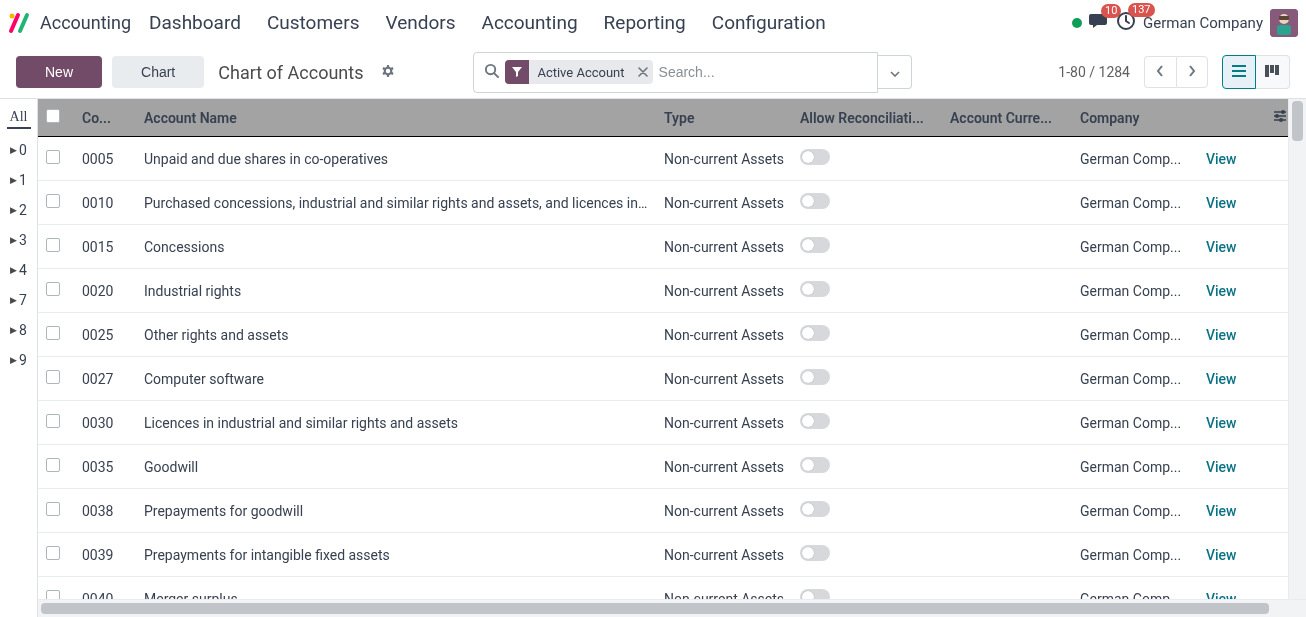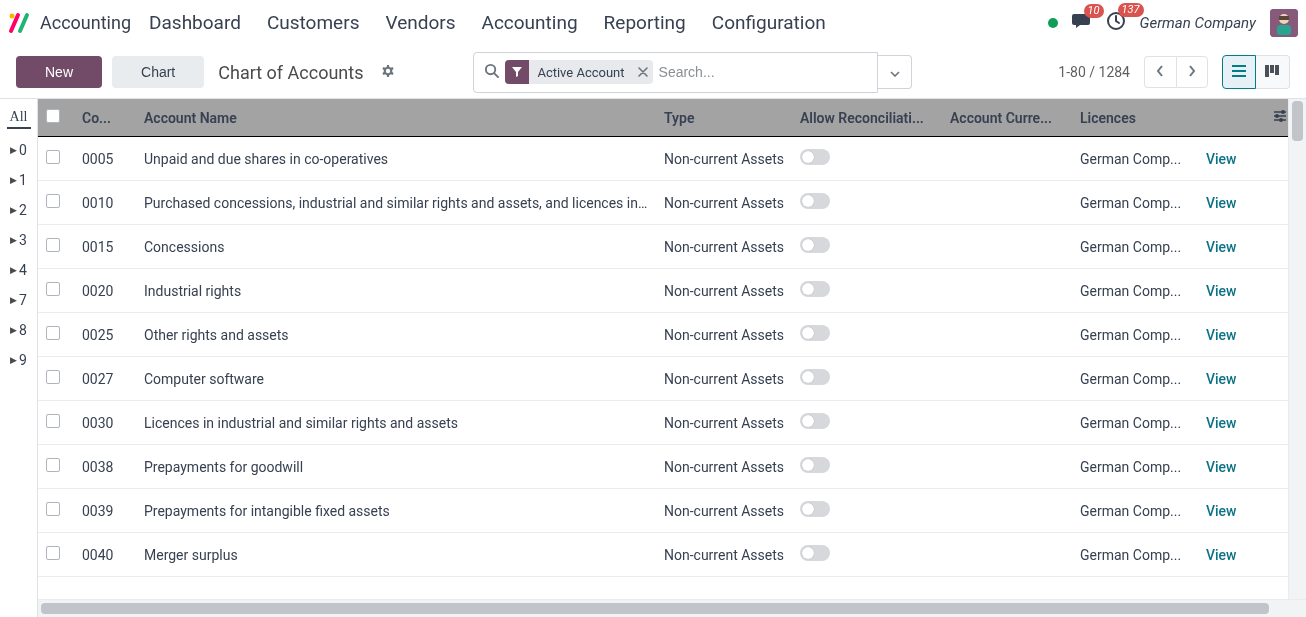--- a/index.html
+++ b/index.html
@@ -5,21 +5,21 @@
   * { box-sizing: border-box; margin: 0; padding: 0; }
   html, body { width: 1306px; height: 617px; font-family: -apple-system, BlinkMacSystemFont, "Segoe UI", Roboto, "Helvetica Neue", Arial, sans-serif; font-size: 14px; color: #374151; background: #fff; overflow: hidden; }
 
   
   .topnav { display: flex; align-items: center; height: 46px; padding: 0 8px; border-bottom: 1px solid #fff; }
   .brand { display: flex; align-items: center; gap: 10px; margin-right: 18px; }
   .brand-logo { width: 22px; height: 22px; position: relative; }
   .brand-title { font-size: 18px; color: #374151; }
   .topmenu { display: flex; gap: 26px; }
   .topmenu a { color: #374151; text-decoration: none; font-size: 19px; cursor: pointer; }
-  .topright { margin-left: auto; display: flex; align-items: center; gap: 14px; font-style: italic; }
+  .topright { margin-left: auto; display: flex; align-items: center; gap: 7px; }
   .status-dot { width: 10px; height: 10px; border-radius: 50%; background: #0f9d58; }
   .icon-badge { position: relative; display: inline-flex; align-items: center; }
   .badge { position: absolute; top: -8px; left: 12px; background: #d9534f; color: #fff; font-size: 11px; line-height: 14px; padding: 0 4px; border-radius: 8px; min-width: 18px; text-align: center; }
   .company-name { font-size: 15px; color: #374151; }
   .avatar { width: 28px; height: 28px; border-radius: 4px; background: #714B67; display:flex; align-items:center; justify-content:center; overflow:hidden; }
 
   
   .controlpanel { display: flex; align-items: center; height: 52px; padding: 0 16px; gap: 10px; }
   .btn { display: inline-flex; align-items: center; justify-content: center; height: 32px; padding: 0 28px; border-radius: 4px; font-size: 14px; cursor: pointer; border: 1px solid transparent; }
   .btn-primary { background: #714B67; color: #fff; }
@@ -263,21 +263,21 @@
               <col class="c-settings">
       </colgroup>
       <thead>
         <tr>
           <th><span class="checkbox"></span></th>
           <th>Co...</th>
           <th>Account Name</th>
           <th>Type</th>
           <th>Allow Reconciliati...</th>
           <th>Account Curre...</th>
-          <th>Licences</th>
+          <th>Company</th>
           <th></th>
           <th class="settings-icon-cell">
             <svg width="16" height="14" viewBox="0 0 16 14">
                     <path d="M2 3h12M2 7h12M2 11h12" stroke="#374151" stroke-width="1.5"></path>
                     <circle cx="11" cy="3" r="2" fill="#374151"></circle>
                     <circle cx="5" cy="7" r="2" fill="#374151"></circle>
                     <circle cx="9" cy="11" r="2" fill="#374151"></circle>
                   </svg>
           </th>
         </tr>
@@ -355,20 +355,31 @@
                 <td>Licences in industrial and similar rights and assets</td>
                 <td>Non-current Assets</td>
                 <td><span class="toggle"></span></td>
                 <td></td>
                 <td>German Comp...</td>
                 <td><span class="view-link">View</span></td>
                 <td></td>
               </tr>
               <tr>
                 <td><span class="checkbox"></span></td>
+                <td>0035</td>
+                <td>Goodwill</td>
+                <td>Non-current Assets</td>
+                <td><span class="toggle"></span></td>
+                <td></td>
+                <td>German Comp...</td>
+                <td><span class="view-link">View</span></td>
+                <td></td>
+              </tr>
+              <tr>
+                <td><span class="checkbox"></span></td>
                 <td>0038</td>
                 <td>Prepayments for goodwill</td>
                 <td>Non-current Assets</td>
                 <td><span class="toggle"></span></td>
                 <td></td>
                 <td>German Comp...</td>
                 <td><span class="view-link">View</span></td>
                 <td></td>
               </tr>
               <tr>

